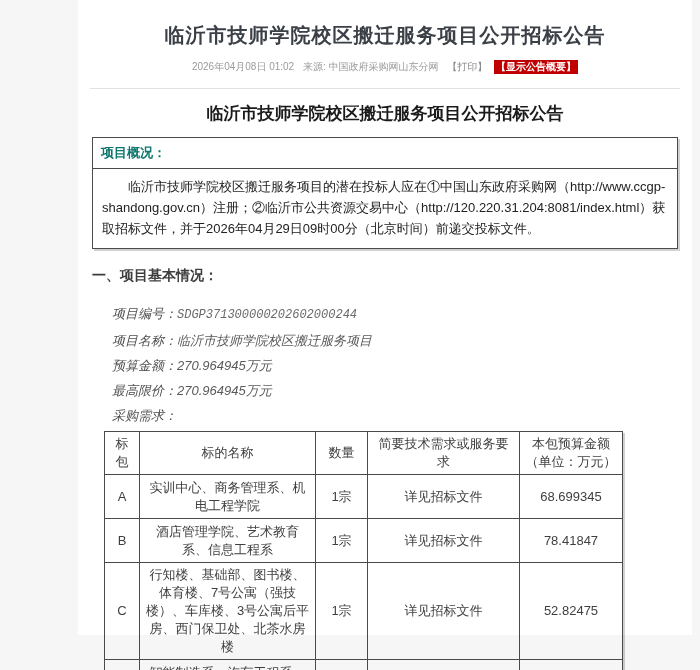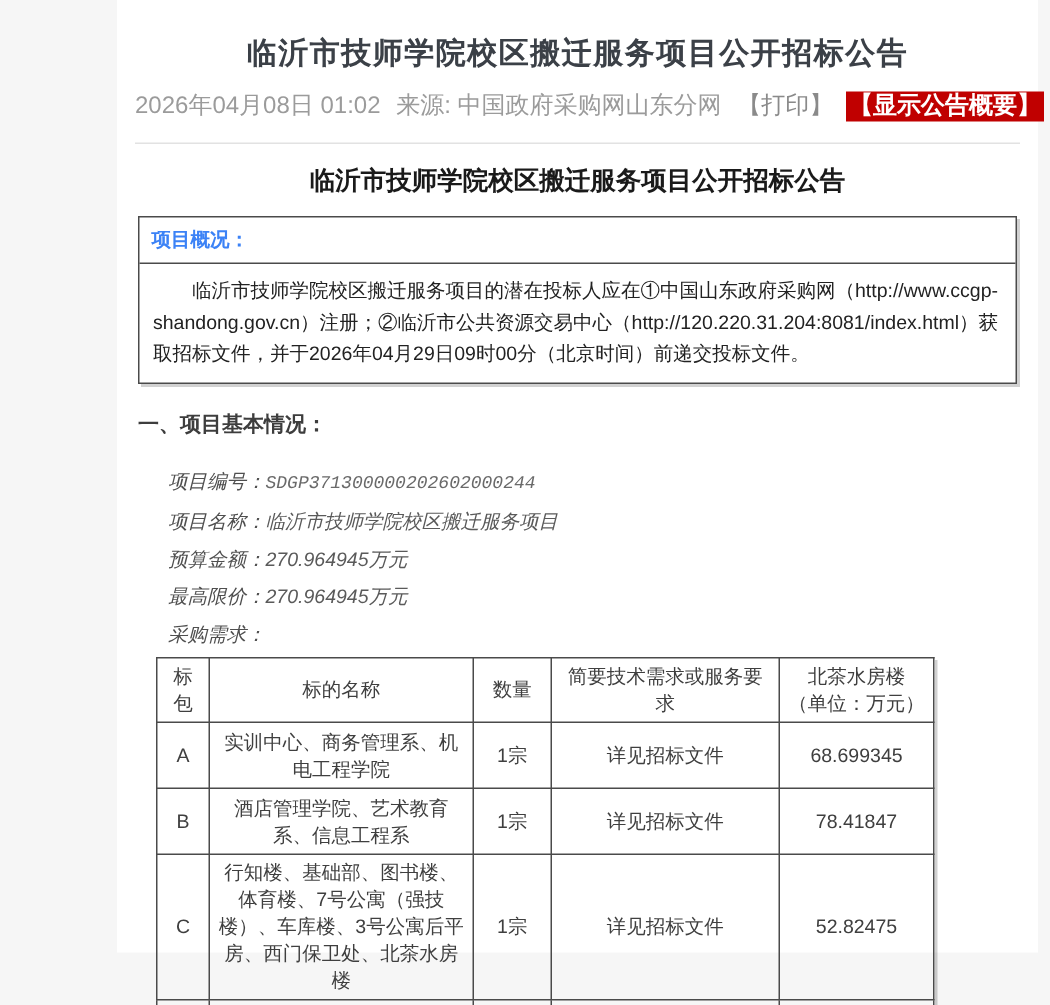--- a/index.html
+++ b/index.html
@@ -21,21 +21,21 @@
   .page-title {
     text-align: center;
     font-size: 20px;
     font-weight: bold;
     color: #3b4047;
     letter-spacing: 1px;
   }
   .meta-bar {
     margin-top: 11px;
     text-align: center;
-    font-size: 16px;
+    font-size: 10px;
     color: #9b9b9b;
     white-space: nowrap;
   }
   .meta-bar span { vertical-align: middle; }
   .meta-date { margin-right: 6px; }
   .meta-source { margin-right: 6px; }
   .print-button { color: #8a8a8a; cursor: pointer; margin-right: 4px; }
   .summary-badge {
     background: #c00000;
     color: #ffffff;
@@ -61,21 +61,21 @@
   .overview-box {
     margin: 12px 2px 0 2px;
     border: 1px solid #4a4a4a;
     box-shadow: 2px 2px 0 rgba(0,0,0,0.18);
     background: #fff;
   }
   .overview-heading {
     border-bottom: 1px solid #4a4a4a;
     font-size: 13px;
     font-weight: bold;
-    color: #3b82f6;
+    color: #0f766e;
     padding: 6px 8px;
   }
   .overview-body {
     font-family: Liberation Sans, sans-serif;
     font-size: 13px;
     color: #222;
     line-height: 21px;
     padding: 7px 9px 9px 9px;
     text-indent: 2em;
     word-break: break-all;
@@ -172,21 +172,21 @@
     <div class="field-row">采购需求：</div>
   </div>
 
   <table class="procurement">
     <thead>
       <tr class="hrow">
         <th class="col-pkg">标包</th>
         <th class="col-name">标的名称</th>
         <th class="col-qty">数量</th>
         <th class="col-req">简要技术需求或服务要求</th>
-        <th class="col-budget">北茶水房楼
+        <th class="col-budget">本包预算金额
 （单位：万元）</th>
       </tr>
     </thead>
     <tbody>
       <tr class="row-a">
         <td class="col-pkg">A</td>
         <td class="col-name">实训中心、商务管理系、机电工程学院</td>
         <td class="col-qty">1宗</td>
         <td class="col-req">详见招标文件</td>
         <td class="col-budget">68.699345</td>

